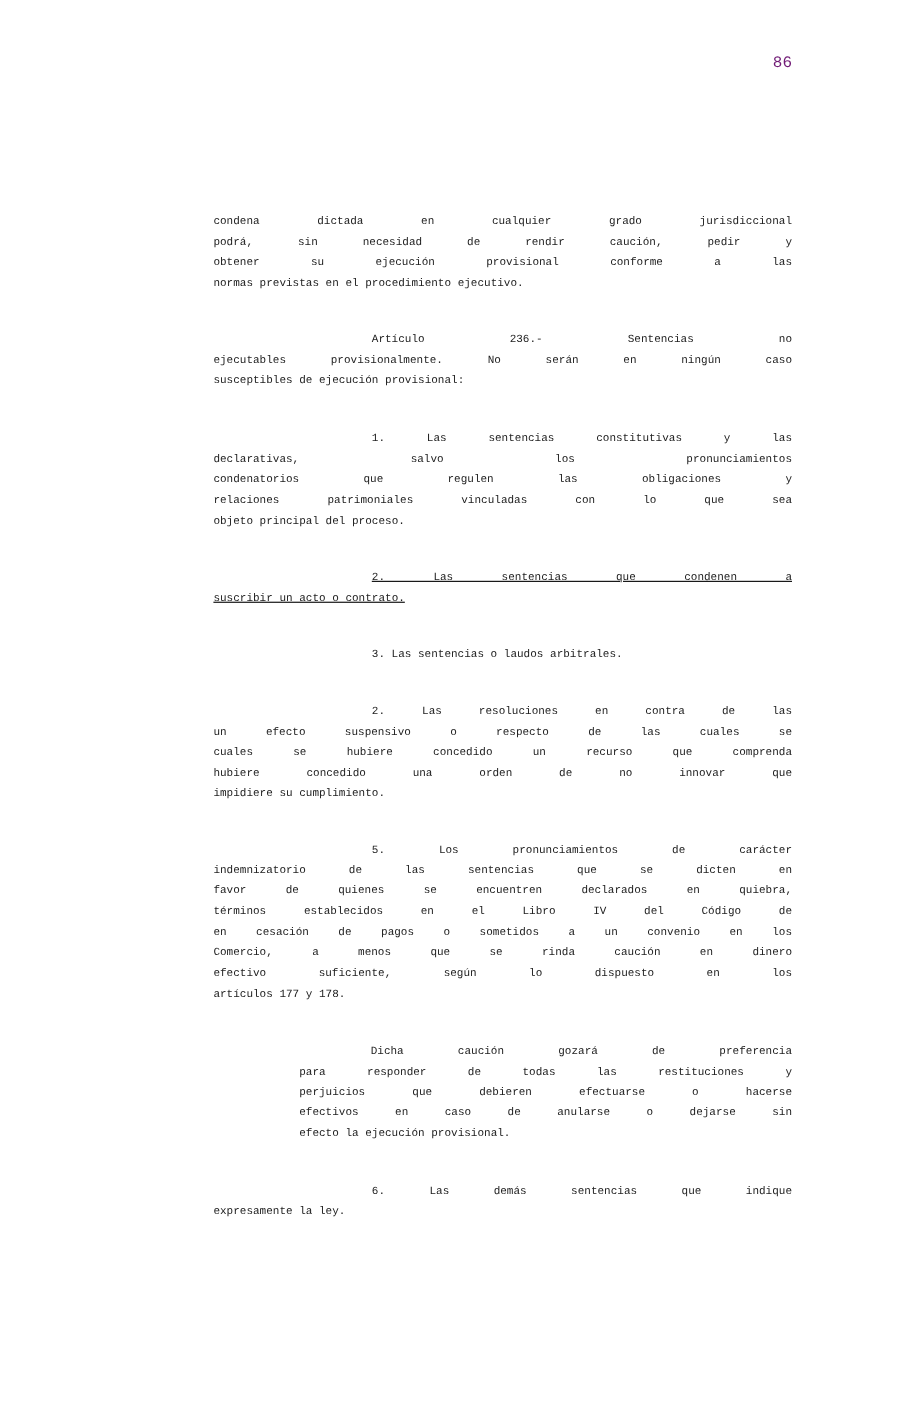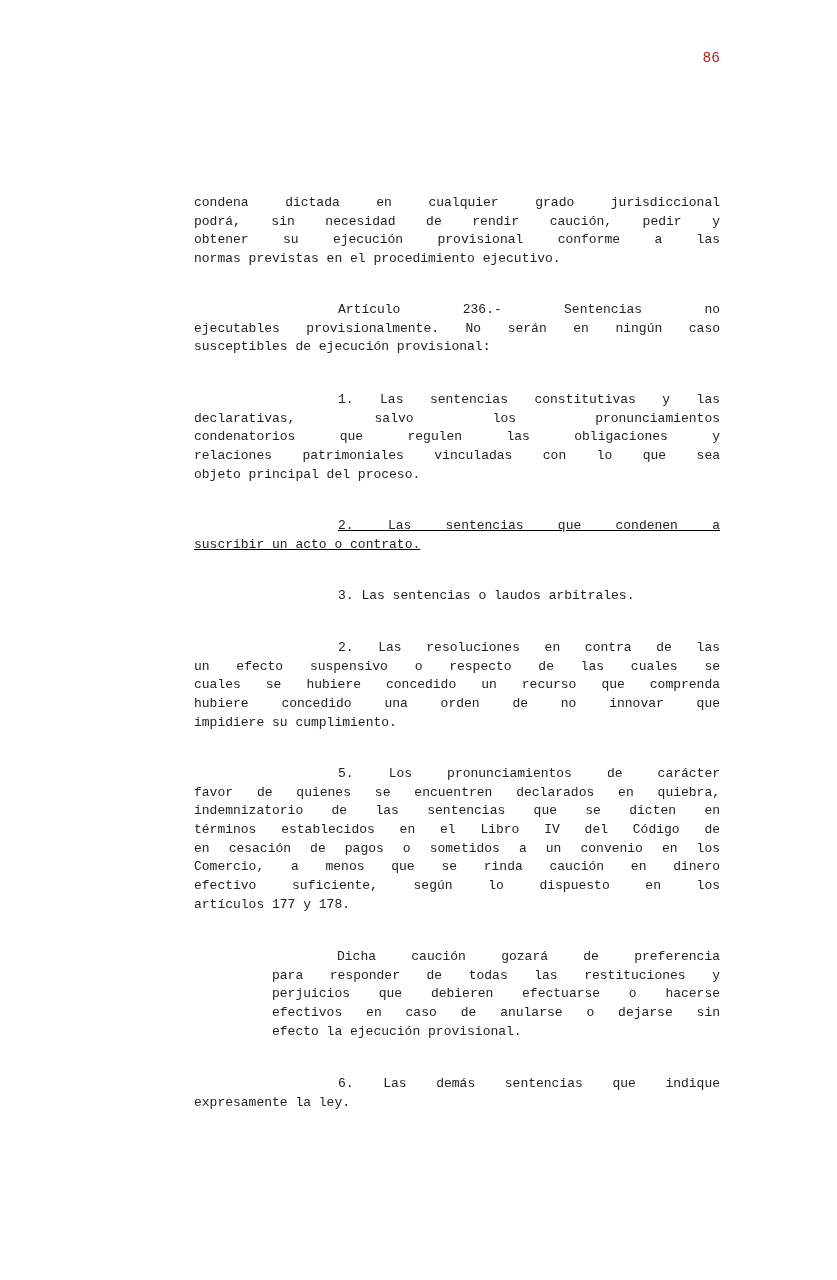--- a/index.html
+++ b/index.html
@@ -1,27 +1,27 @@
 <!DOCTYPE html>
 <html><head>
 <meta charset="utf-8">
 <style>
   html, body { margin: 0; padding: 0; background: #ffffff; }
   body { width: 837px; height: 1280px; position: relative; overflow: hidden; }
   .page { position: absolute; left: 0; top: 0; width: 837px; height: 1280px; background: #fff; }
   .pagenum {
     position: absolute; left: 690px; top: 50px; width: 30px; text-align: right;
     font-family: "Liberation Mono", "DejaVu Sans Mono", monospace;
-    font-size: 14.5px; color: #b91c1c;
+    font-size: 14.5px; color: #701a75;
   }
   .para { position: absolute; left: 194px; width: 526px; }
   .line {
     display: block; height: 18.7px; line-height: 18.7px;
     font-family: "Liberation Mono", "DejaVu Sans Mono", monospace;
-    font-size: 13px; color: #222; white-space: pre;
+    font-size: 10px; color: #222; white-space: pre;
     text-align: justify; text-align-last: justify;
   }
   .line.last { text-align-last: left; }
   .line.ind { margin-left: 144px; }
   .sub { left: 272px; width: 448px; }
 </style>
 </head>
 <body>
 
 <div class="page">
@@ -61,22 +61,22 @@
   <div class="para" style="top:639px;">
     <span class="line ind">2. Las resoluciones en contra de las</span>
     <span class="line">un efecto suspensivo o respecto de las cuales se</span>
     <span class="line">cuales se hubiere concedido un recurso que comprenda</span>
     <span class="line">hubiere concedido una orden de no innovar que</span>
     <span class="line last">impidiere su cumplimiento.</span>
   </div>
 
   <div class="para" style="top:765px;">
     <span class="line ind">5. Los pronunciamientos de carácter</span>
+    <span class="line">indemnizatorio de las sentencias que se dicten en</span>
     <span class="line">favor de quienes se encuentren declarados en quiebra,</span>
-    <span class="line">indemnizatorio de las sentencias que se dicten en</span>
     <span class="line">términos establecidos en el Libro IV del Código de</span>
     <span class="line">en cesación de pagos o sometidos a un convenio en los</span>
     <span class="line">Comercio, a menos que se rinda caución en dinero</span>
     <span class="line">efectivo suficiente, según lo dispuesto en los</span>
     <span class="line last">artículos 177 y 178.</span>
   </div>
 
   <div class="para sub" style="top:948px;">
     <span class="line" style="margin-left:65px;">Dicha caución gozará de preferencia</span>
     <span class="line">para responder de todas las restituciones y</span>

